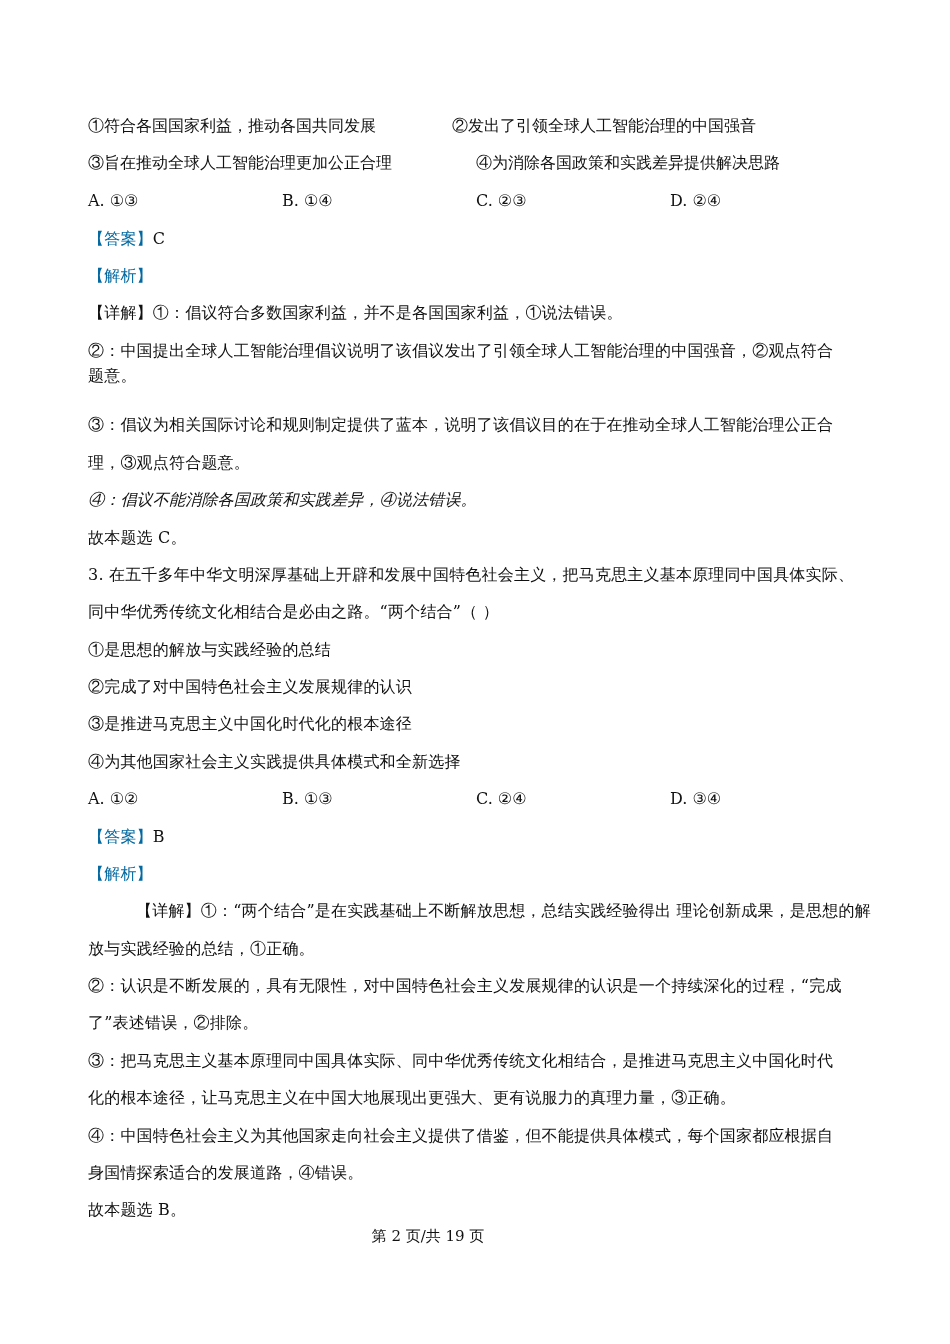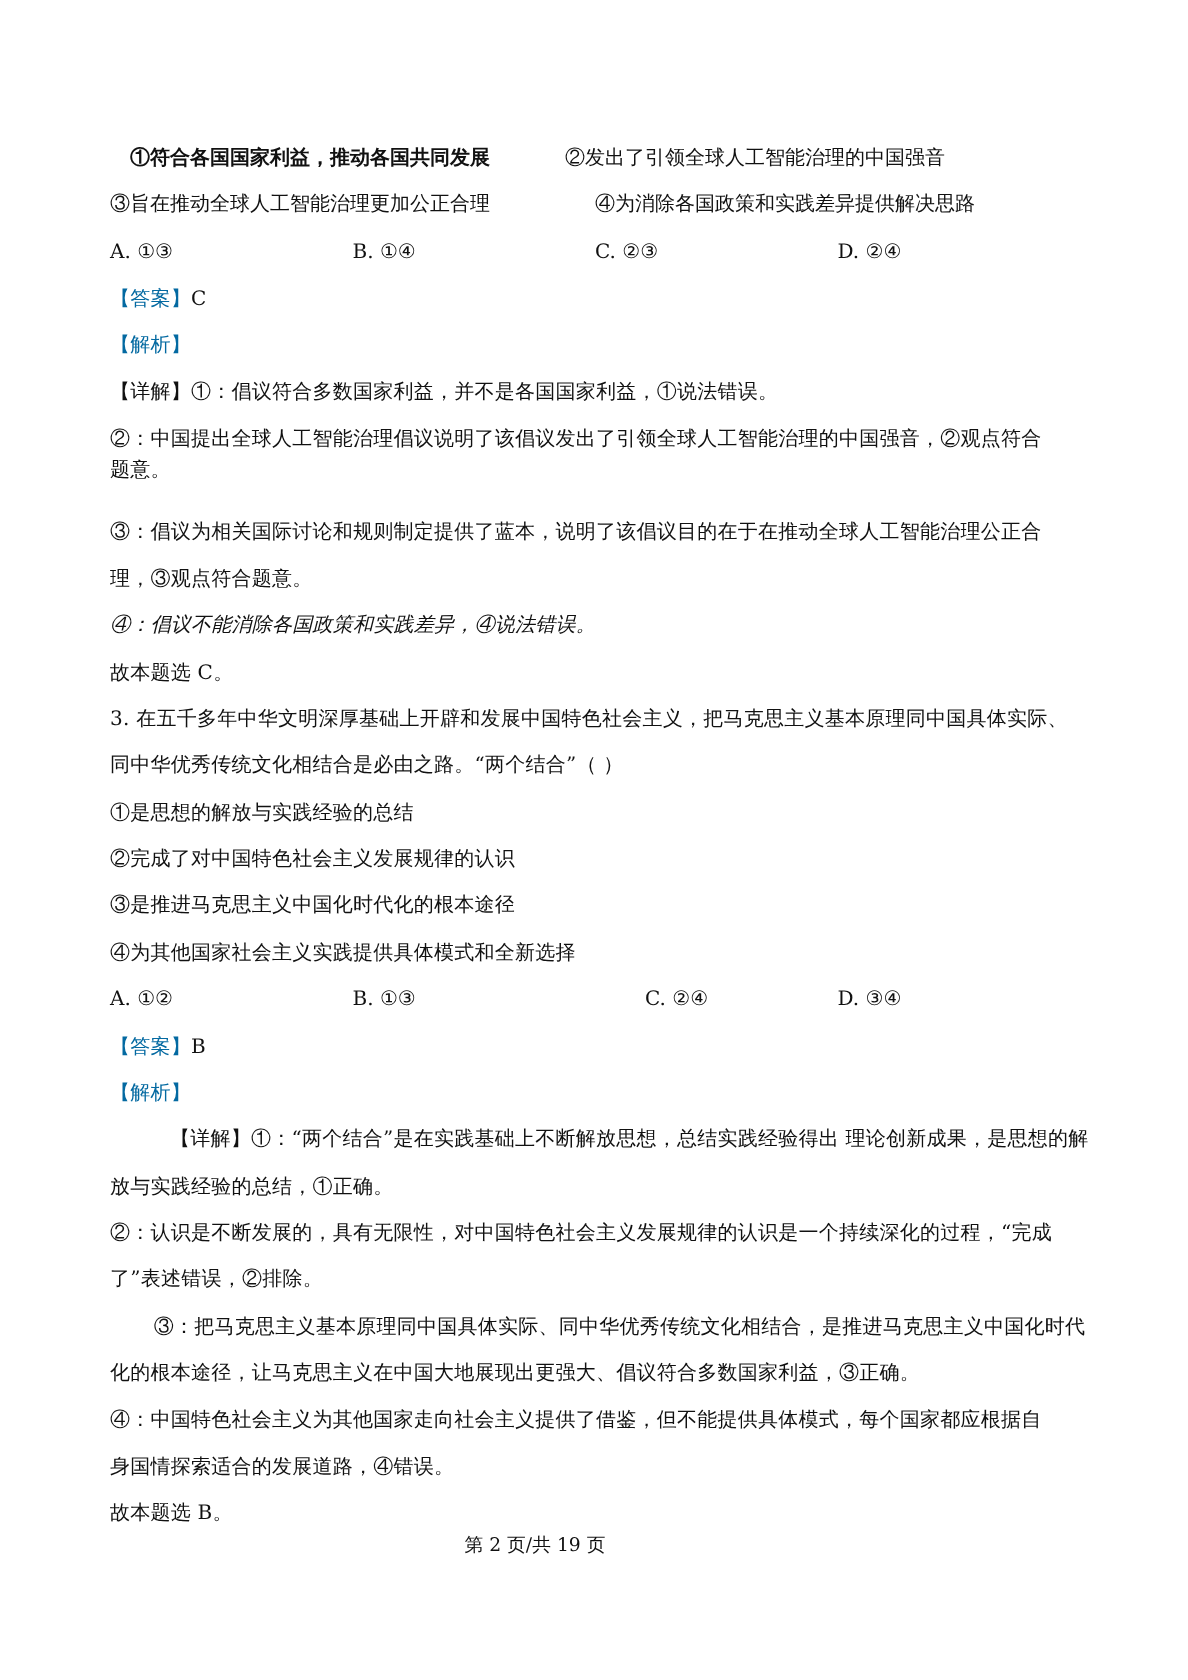--- a/index.html
+++ b/index.html
@@ -9,21 +9,21 @@
   .line { position: absolute; left: 88px; font-size: 16px; line-height: 20px; white-space: nowrap; letter-spacing: 0.2px; }
   .tag { color: #0369a1; }
   .opt { position: absolute; font-size: 16px; line-height: 20px; white-space: nowrap; }
   .footer { position: absolute; left: 0; width: 856px; text-align: center; top: 1226px; font-size: 15px; line-height: 20px; }
 </style>
 </head>
 <body>
 
 <div class="page">
 
-  <div class="opt" style="left:104px; top:116px;font-weight:bold;">①符合各国国家利益，推动各国共同发展</div>
+  <div class="opt" style="left:88px; top:116px;">①符合各国国家利益，推动各国共同发展</div>
   <div class="opt" style="left:452px; top:116px;">②发出了引领全球人工智能治理的中国强音</div>
   <div class="opt" style="left:88px; top:153px;">③旨在推动全球人工智能治理更加公正合理</div>
   <div class="opt" style="left:476px; top:153px;">④为消除各国政策和实践差异提供解决思路</div>
 
   <div class="opt" style="left:88px; top:191px;">A. ①③</div>
   <div class="opt" style="left:282px; top:191px;text-align:center;">B. ①④</div>
   <div class="opt" style="left:476px; top:191px;">C. ②③</div>
   <div class="opt" style="left:670px; top:191px;">D. ②④</div>
 
   <div class="line" style="top:229px;">
@@ -44,34 +44,34 @@
   <div class="line" style="top:565px;">3. 在五千多年中华文明深厚基础上开辟和发展中国特色社会主义，把马克思主义基本原理同中国具体实际、</div>
   <div class="line" style="top:602px;">同中华优秀传统文化相结合是必由之路。“两个结合”（        ）</div>
 
   <div class="line" style="top:640px;">①是思想的解放与实践经验的总结</div>
   <div class="line" style="top:677px;">②完成了对中国特色社会主义发展规律的认识</div>
   <div class="line" style="top:714px;">③是推进马克思主义中国化时代化的根本途径</div>
   <div class="line" style="top:752px;">④为其他国家社会主义实践提供具体模式和全新选择</div>
 
   <div class="opt" style="left:88px; top:789px;">A. ①②</div>
   <div class="opt" style="left:282px; top:789px;">B. ①③</div>
-  <div class="opt" style="left:476px; top:789px;margin-left:40px;">C. ②④</div>
+  <div class="opt" style="left:476px; top:789px;">C. ②④</div>
   <div class="opt" style="left:670px; top:789px;">D. ③④</div>
 
   <div class="line" style="top:827px;">
     <span class="tag">【答案】</span><span>B</span>
   </div>
   <div class="line tag" style="top:864px;">【解析】</div>
 
   <div class="line" style="top:901px;margin-left:48px;">
     <span>【详解】</span><span>①：“两个结合”是在实践基础上不断解放思想，总结实践经验得出    理论创新成果，是思想的解</span>
   </div>
   <div class="line" style="top:939px;">放与实践经验的总结，①正确。</div>
   <div class="line" style="top:976px;">②：认识是不断发展的，具有无限性，对中国特色社会主义发展规律的认识是一个持续深化的过程，“完成</div>
   <div class="line" style="top:1013px;">了”表述错误，②排除。</div>
-  <div class="line" style="top:1051px;margin-left:35px;"> ③：把马克思主义基本原理同中国具体实际、同中华优秀传统文化相结合，是推进马克思主义中国化时代</div>
-  <div class="line" style="top:1088px;">化的根本途径，让马克思主义在中国大地展现出更强大、倡议符合多数国家利益，③正确。</div>
+  <div class="line" style="top:1051px;"> ③：把马克思主义基本原理同中国具体实际、同中华优秀传统文化相结合，是推进马克思主义中国化时代</div>
+  <div class="line" style="top:1088px;">化的根本途径，让马克思主义在中国大地展现出更强大、更有说服力的真理力量，③正确。</div>
   <div class="line" style="top:1126px;">④：中国特色社会主义为其他国家走向社会主义提供了借鉴，但不能提供具体模式，每个国家都应根据自</div>
   <div class="line" style="top:1163px;">身国情探索适合的发展道路，④错误。</div>
   <div class="line" style="top:1200px;">故本题选  B。</div>
 
   <div class="footer">第 2 页/共 19 页</div>
 </div>
 
 </body></html>

